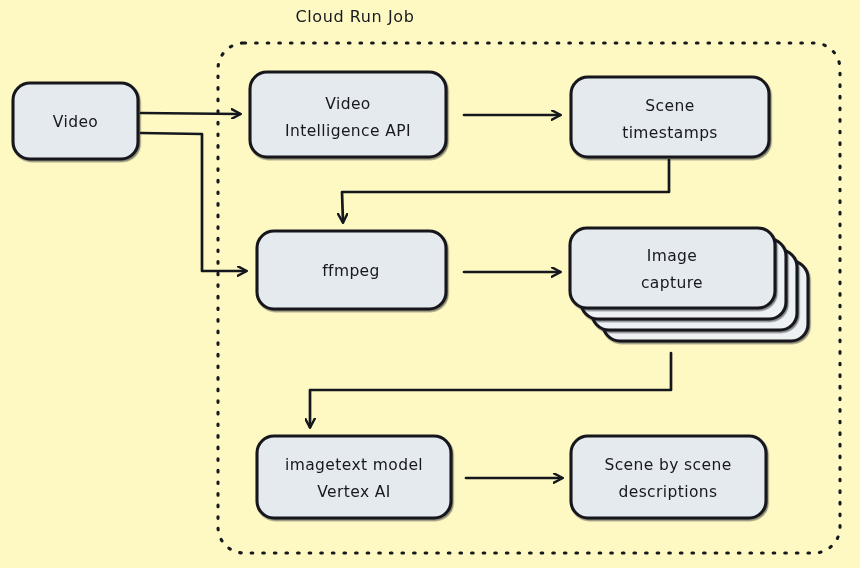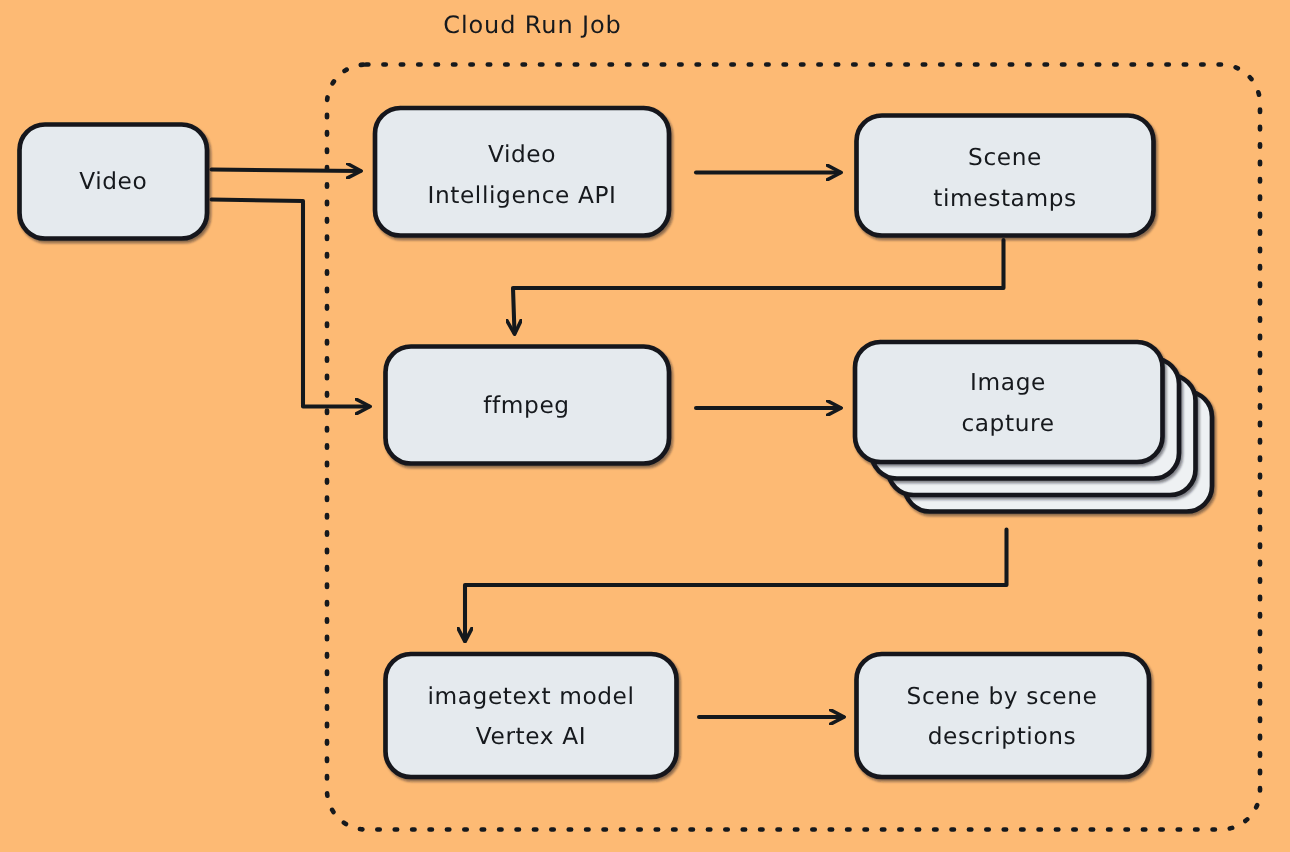--- a/index.html
+++ b/index.html
@@ -7,21 +7,21 @@
     padding: 0;
     background: #ffffff;
   }
   body {
     font-family: "DejaVu Sans", sans-serif;
   }
   #canvas {
     position: relative;
     width: 860px;
     height: 568px;
-    background: #fdba74;
+    background: #fef9c3;
     overflow: hidden;
   }
   #diagram-svg {
     position: absolute;
     left: 0;
     top: 0;
     width: 860px;
     height: 568px;
   }
   .node-label {

